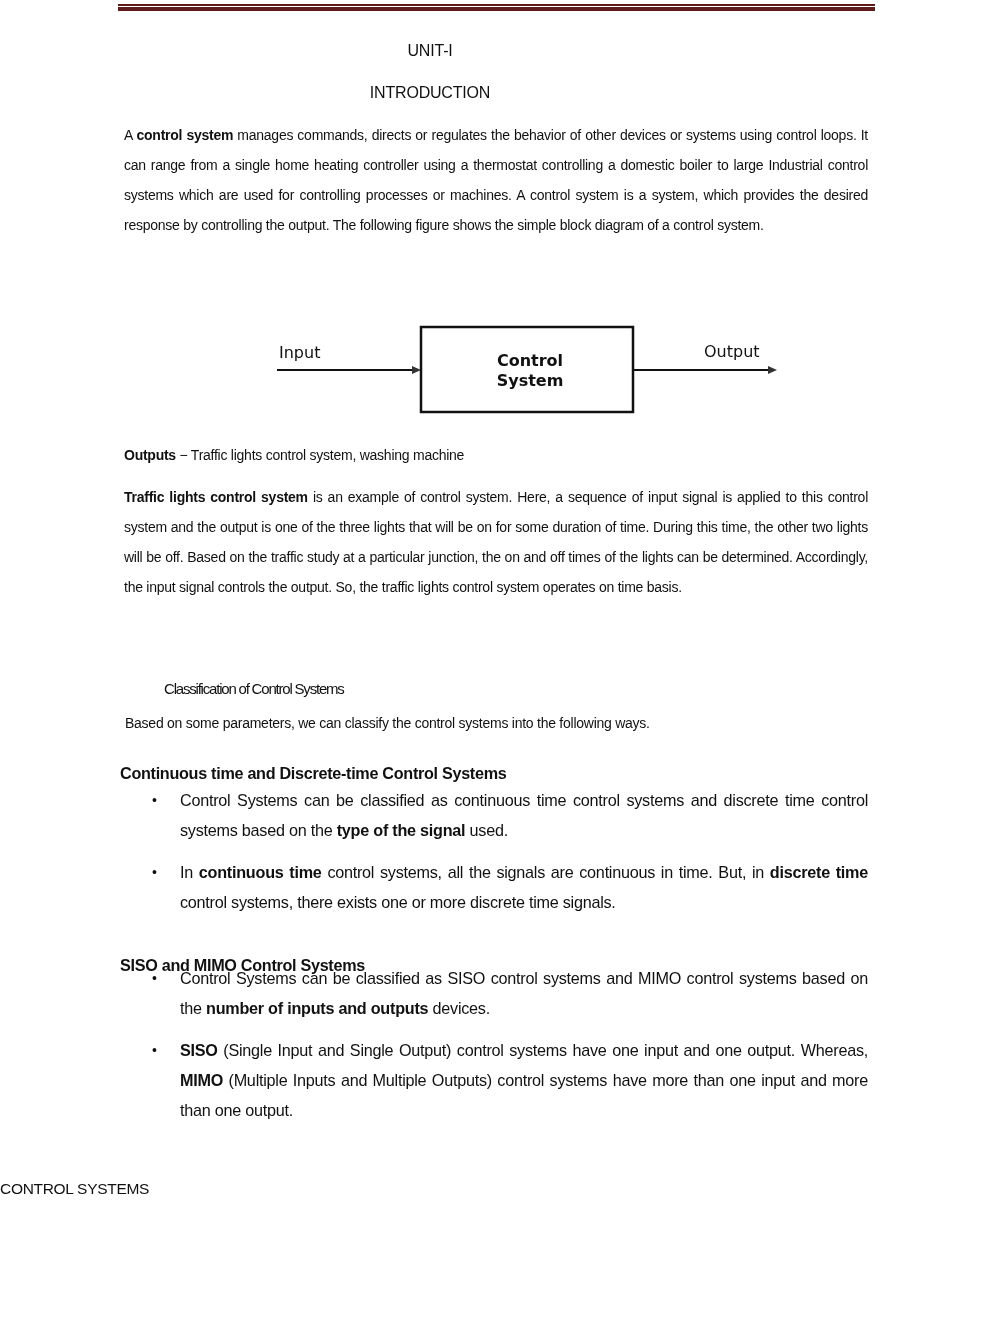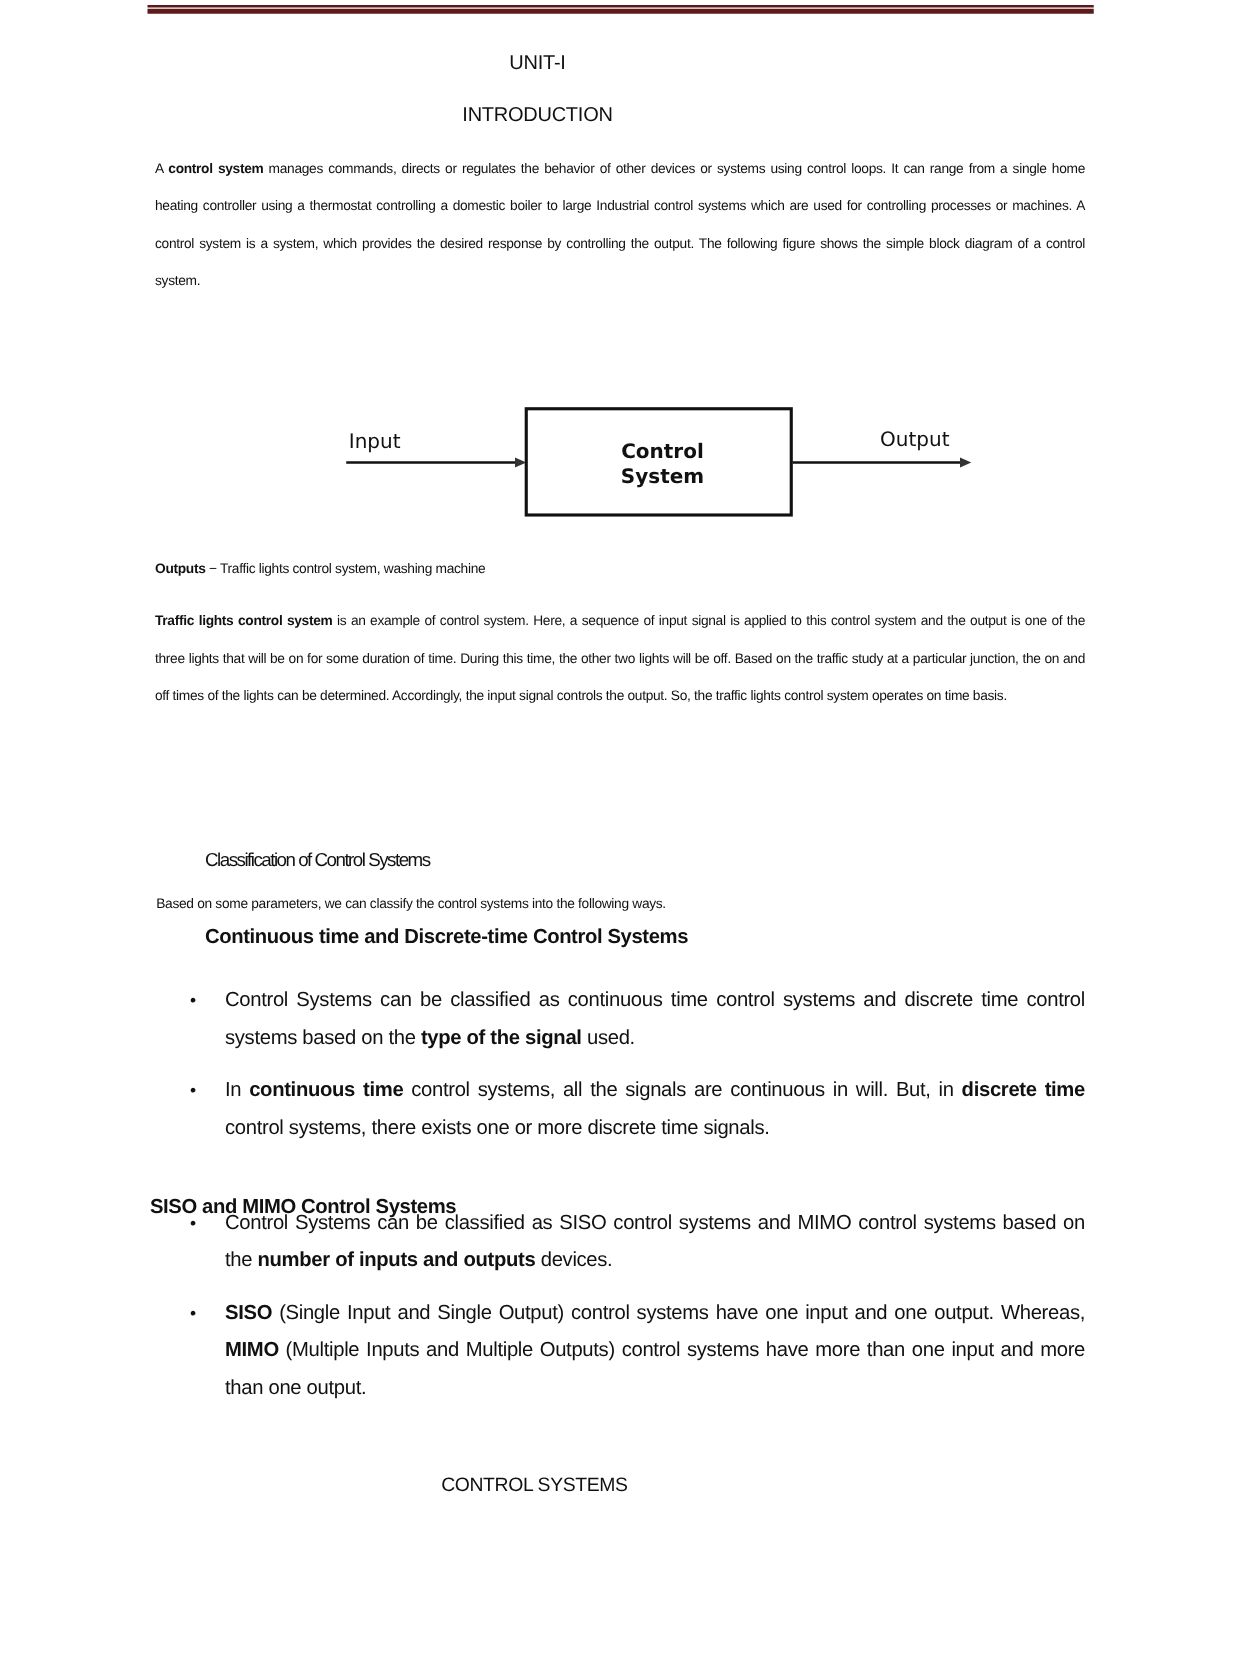--- a/index.html
+++ b/index.html
@@ -36,21 +36,21 @@
       left: 0;
       width: 860px;
       text-align: center;
       font-size: 16px;
       letter-spacing: -0.2px;
     }
     .para {
       position: absolute;
       left: 124px;
       width: 744px;
-      font-size: 11px;
+      font-size: 14px;
       line-height: 30px;
       text-align: justify;
       letter-spacing: -0.25px;
       margin: 0;
     }
     .para b { font-weight: bold; }
     .section-small {
       position: absolute;
       left: 120px;
       top: 680px;
@@ -91,21 +91,21 @@
       left: 270px;
       top: 318px;
       width: 520px;
       height: 100px;
     }
     .footer-title {
       position: absolute;
       left: 0;
       width: 855px;
       top: 1180px;
-      text-align: center;
+      text-align: left;
       font-size: 15.5px;
       letter-spacing: -0.3px;
     }
   </style>
 </head>
 <body>
 
 <div class="rule-thin"></div>
 <div class="rule-thick"></div>
 
@@ -127,30 +127,30 @@
 </svg>
 
 <p class="para" style="top:440px;"><b>Outputs</b><span> − Traffic lights control system, washing machine</span></p>
 
 <p class="para" style="top:482px;"><b>Traffic lights control system</b><span> is an example of control system. Here, a sequence of input signal is applied to this control system and the output is one of the three lights that will be on for some duration of time. During this time, the other two lights will be off. Based on the traffic study at a particular junction, the on and off times of the lights can be determined. Accordingly, the input signal controls the output. So, the traffic lights control system operates on time basis.</span></p>
 
 <div class="section-small">Classification of Control Systems</div>
 
 <p class="para" style="top:708px; left:125px;">Based on some parameters, we can classify the control systems into the following ways.</p>
 
-<div class="section-head" style="top:740px;margin-left:44px;">Continuous time and Discrete-time Control Systems</div>
+<div class="section-head" style="top:764px;">Continuous time and Discrete-time Control Systems</div>
 
 <div class="bullet-item" style="top:785px;">
   <span class="bullet-dot">•</span>
   <div class="bullet-text"><span>Control Systems can be classified as continuous time control systems and discrete time control systems based on the </span><b>type of the signal</b><span> used.</span></div>
 </div>
 
 <div class="bullet-item" style="top:857px;">
   <span class="bullet-dot">•</span>
-  <div class="bullet-text"><span>In </span><b>continuous time</b><span> control systems, all the signals are continuous in will. But, in </span><b>discrete time</b><span> control systems, there exists one or more discrete time signals.</span></div>
+  <div class="bullet-text"><span>In </span><b>continuous time</b><span> control systems, all the signals are continuous in time. But, in </span><b>discrete time</b><span> control systems, there exists one or more discrete time signals.</span></div>
 </div>
 
 <div class="section-head" style="top:956px;text-align:center;">SISO and MIMO Control Systems</div>
 
 <div class="bullet-item" style="top:963px;">
   <span class="bullet-dot">•</span>
   <div class="bullet-text"><span>Control Systems can be classified as SISO control systems and MIMO control systems based on the </span><b>number of inputs and outputs</b><span> devices.</span></div>
 </div>
 
 <div class="bullet-item" style="top:1035px;">

